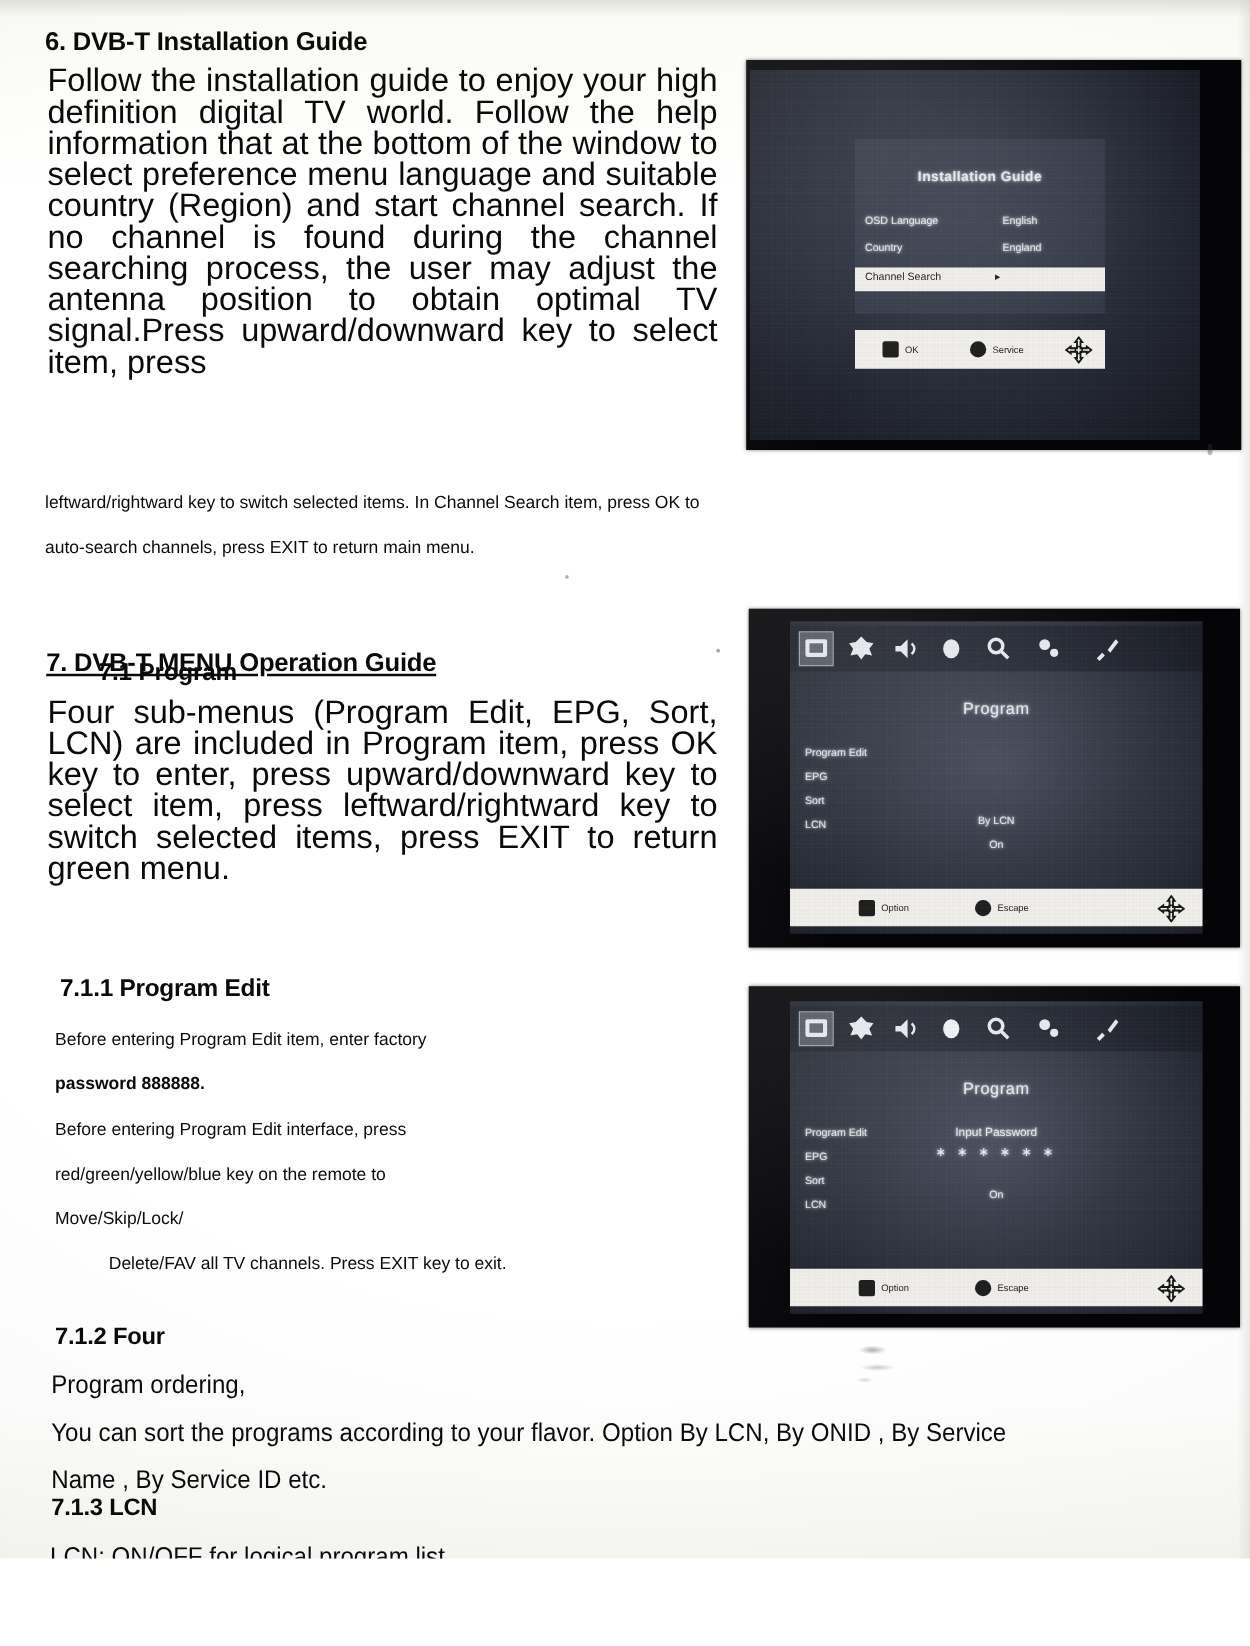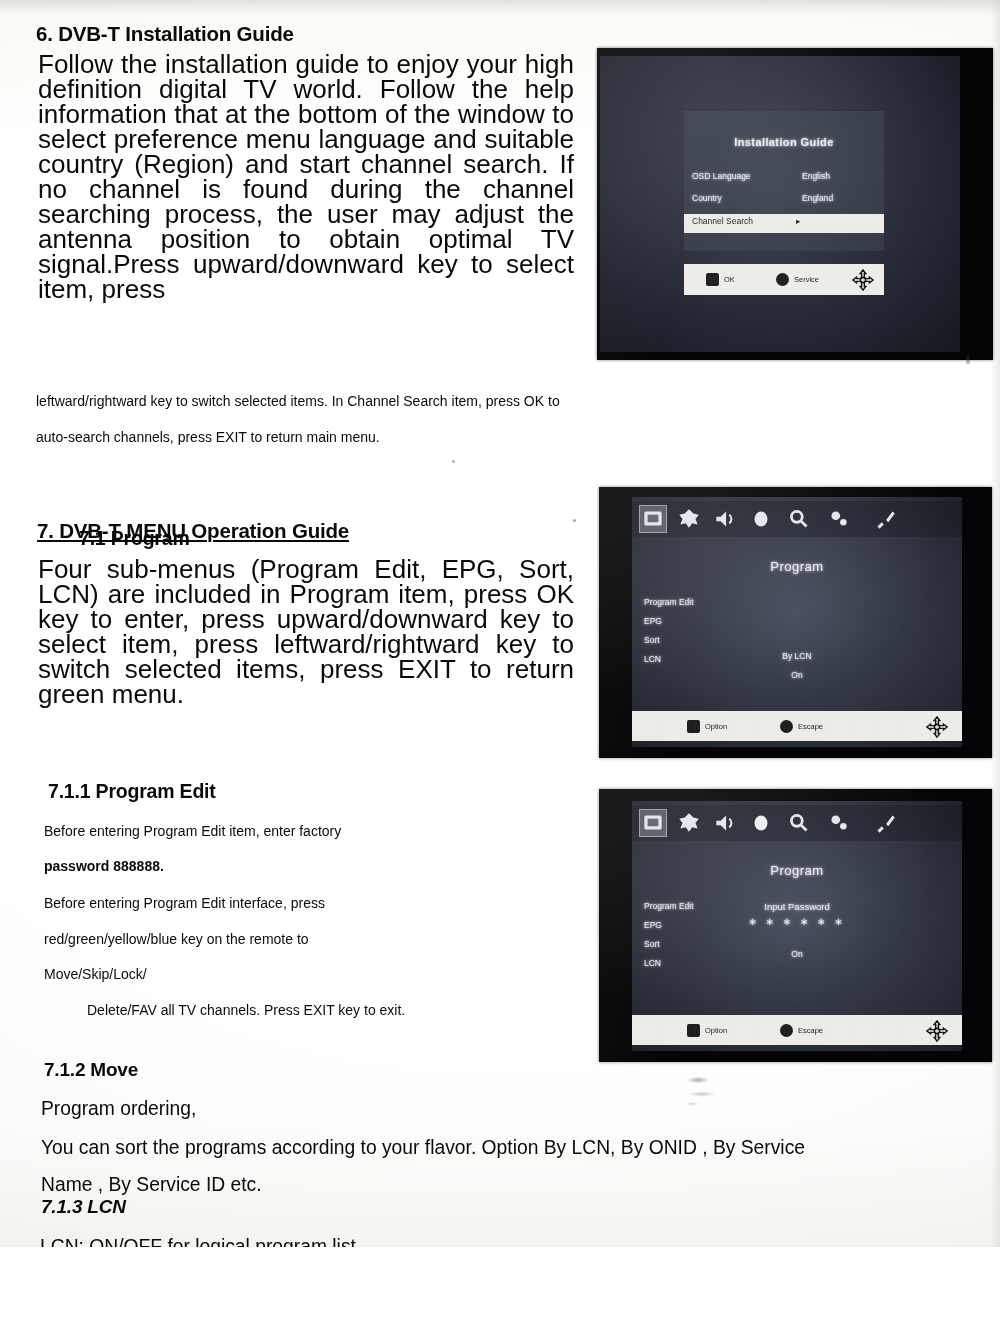--- a/index.html
+++ b/index.html
@@ -450,26 +450,26 @@
               <circle cx="12" cy="12" r="3" fill="none" stroke="#141414" stroke-width="1.4"></circle>
             </svg>
           </span>
         </div>
 
         <div class="noise"></div>
       </div>
       <div class="bezel-sheen"></div>
     </div>
 
-    <div class="heading h-sub" style="left:44px; top:1059px; font-size:19px;">7.1.2 Move</div>
+    <div class="heading h-sub" style="left:44px; top:1059px; font-size:19px;">7.1.2 Four</div>
     <div class="line-cond" style="left:41px; top:1089px;">Program ordering,</div>
     <div class="line-cond" style="left:41px; top:1128px;">You can sort the programs according to your flavor. Option By LCN, By ONID , By Service</div>
     <div class="line-cond" style="left:41px; top:1165px;">Name , By Service ID etc.</div>
 
-    <div class="heading h-sub" style="left:41px; top:1196px; font-size:19px;font-style:italic;">7.1.3 LCN</div>
+    <div class="heading h-sub" style="left:41px; top:1196px; font-size:19px;">7.1.3 LCN</div>
     <div class="line-cond" style="left:40px; top:1227px;">LCN: ON/OFF for logical program list.</div>
 
     <div class="page-number">4</div>
 
     <div class="smudge"></div>
     <div class="speck" style="left:432px; top:1256px; width:5px; height:5px;"></div>
     <div class="speck" style="left:452px; top:460px; width:3px; height:3px; opacity:0.4;"></div>
     <div class="speck" style="left:573px; top:519px; width:3px; height:3px; opacity:0.45;"></div>
     <div class="speck" style="left:966px; top:355px; width:4px; height:9px; border-radius:40%; opacity:0.35;"></div>
 

